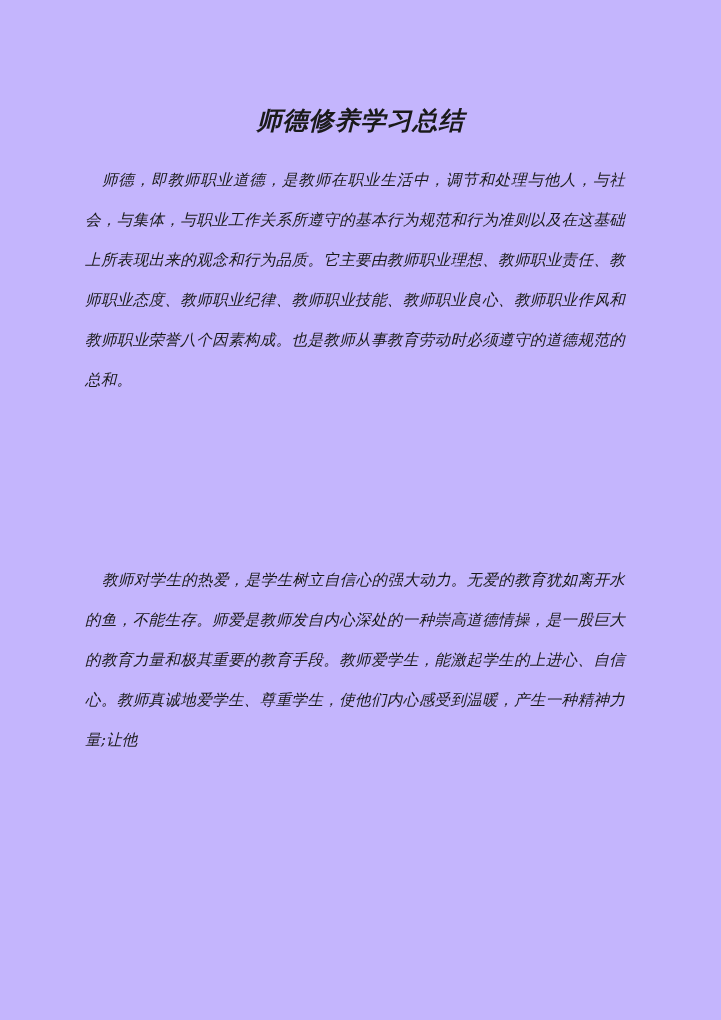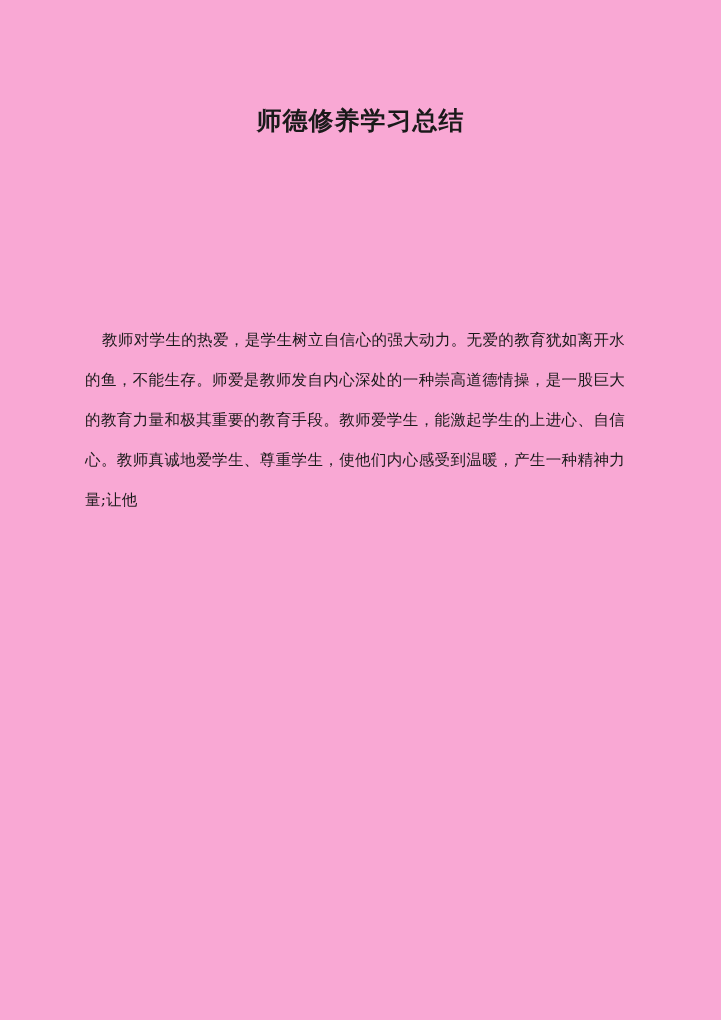--- a/index.html
+++ b/index.html
@@ -10,23 +10,24 @@
   }
   body {
     font-family: "DejaVu Serif", "Liberation Serif", serif;
     color: #1a1a1a;
     -webkit-font-smoothing: antialiased;
   }
   .page {
     position: relative;
     width: 721px;
     height: 1020px;
-    background: #f9a8d4;
+    background: #c4b5fd;
     overflow: hidden;
     box-sizing: border-box;
+    font-style: italic;
   }
   .doc-title {
     position: absolute;
     left: 0;
     top: 88px;
     width: 721px;
     text-align: center;
     font-size: 25px;
     font-weight: bold;
     letter-spacing: 1px;
@@ -62,20 +63,21 @@
 </style>
 </head>
 <body>
 
 <div class="page">
 
   <h1 class="doc-title">师德修养学习总结</h1>
 
   <div class="body-block">
 
+    <p class="para indent">师德，即教师职业道德，是教师在职业生活中，调节和处理与他人，与社会，与集体，与职业工作关系所遵守的基本行为规范和行为准则以及在这基础上所表现出来的观念和行为品质。它主要由教师职业理想、教师职业责任、教师职业态度、教师职业纪律、教师职业技能、教师职业良心、教师职业作风和教师职业荣誉八个因素构成。也是教师从事教育劳动时必须遵守的道德规范的总和。</p>
 
     <div class="gap-top"></div>
 
 
     <div class="spacer-lines"></div>
 
     <p class="para indent">教师对学生的热爱，是学生树立自信心的强大动力。无爱的教育犹如离开水的鱼，不能生存。师爱是教师发自内心深处的一种崇高道德情操，是一股巨大的教育力量和极其重要的教育手段。教师爱学生，能激起学生的上进心、自信心。教师真诚地爱学生、尊重学生，使他们内心感受到温暖，产生一种精神力量;让他</p>
 
   </div>
 

